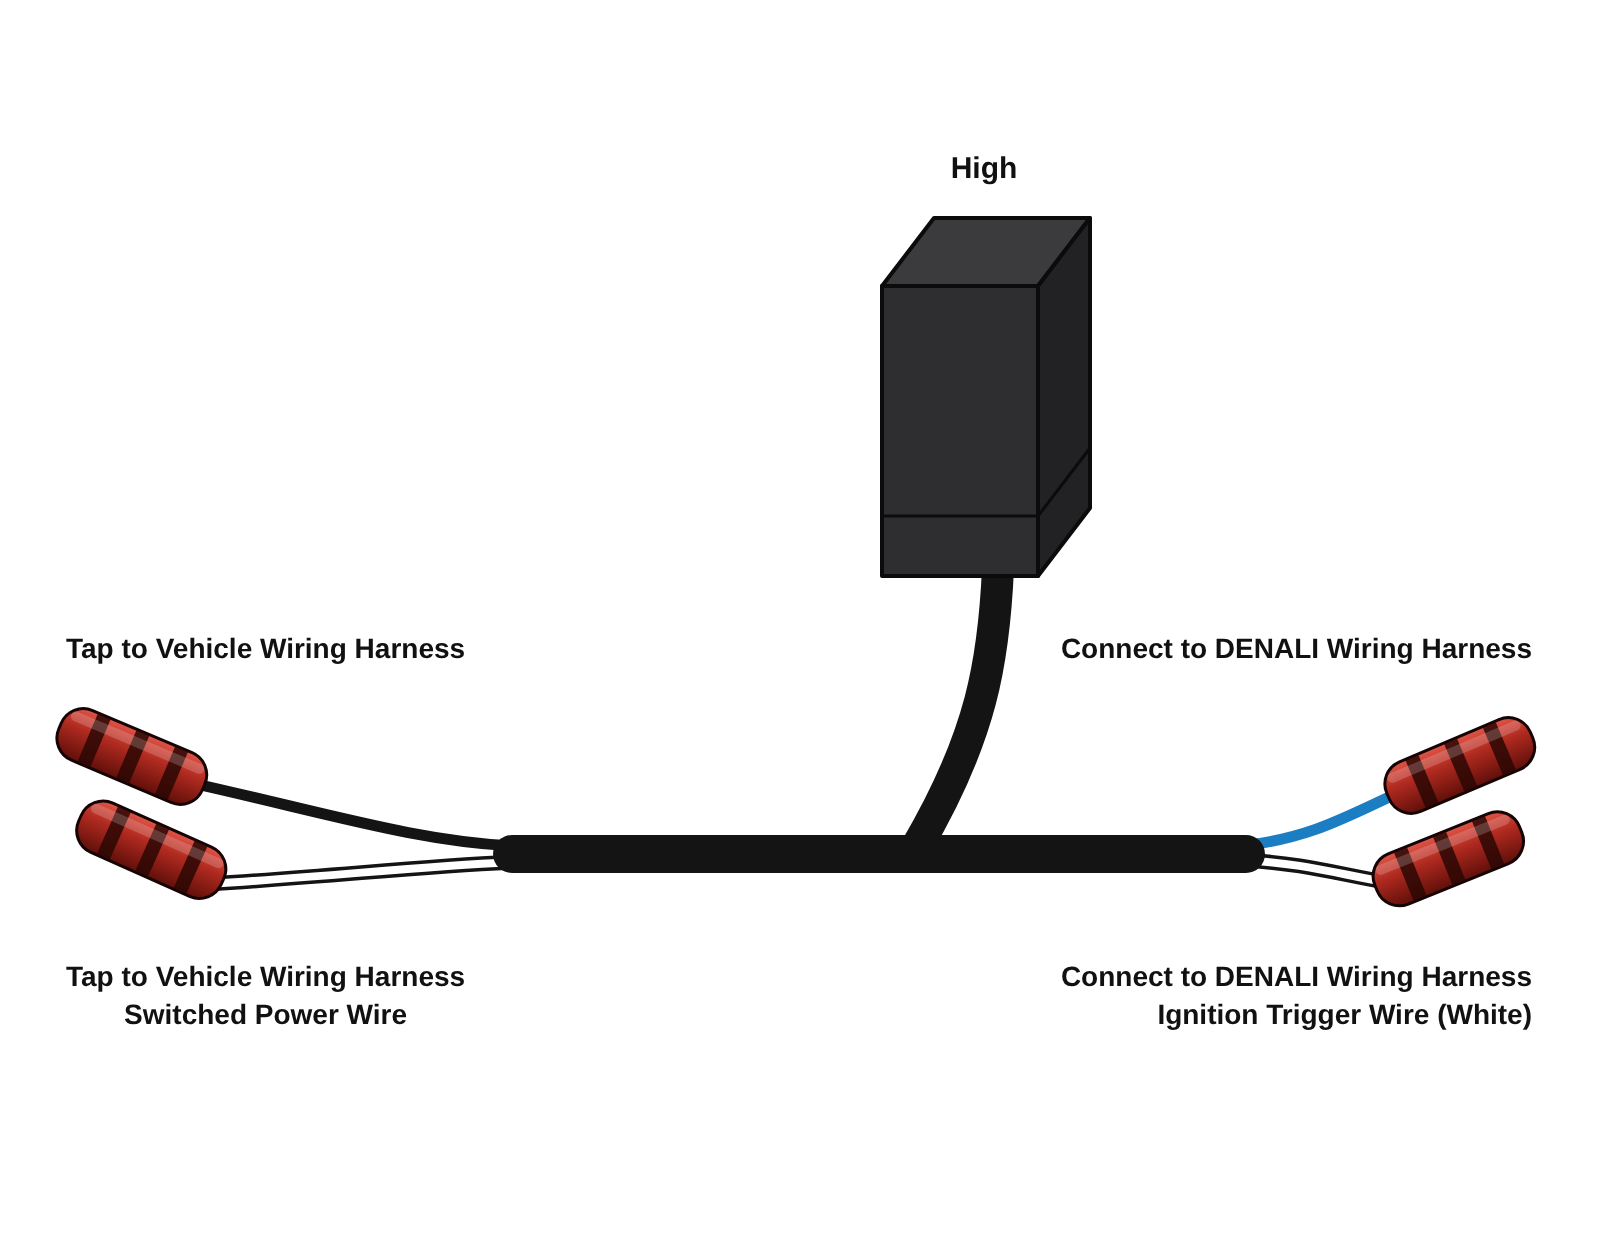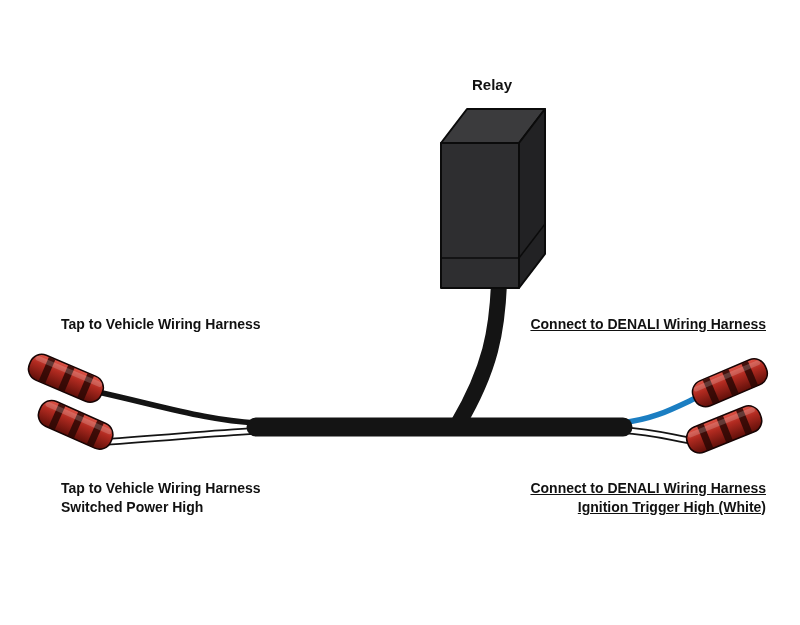--- a/index.html
+++ b/index.html
@@ -24,22 +24,22 @@
     color: #111111;
   }
   .label {
     position: absolute;
     font-size: 14px;
     font-weight: 700;
     line-height: 19px;
     color: #111111;
     white-space: nowrap;
   }
-  .label.left-align  { text-align: left; margin-left: 28px; }
-  .label.right-align { text-align: right; text-decoration: underline; }
+  .label.left-align  { text-align: center; }
+  .label.right-align { text-align: right; }
   .lbl-top-left     { left: 33px;  top: 315px; }
   .lbl-bottom-left  { left: 33px;  top: 479px; }
   .lbl-top-right    { right: 34px; top: 315px; }
   .lbl-bottom-right { right: 34px; top: 479px; }
 </style>
 </head>
 <body>
 
 <div class="canvas">
 
@@ -100,33 +100,33 @@
 
     <g transform="translate(688,444) rotate(-22)">
       <rect x="0" y="-13.5" width="78" height="27" rx="12" fill="url(#gradRed)" stroke="#160404" stroke-width="1.5"></rect>
       <rect x="15" y="-13" width="7" height="26" fill="#2a0703" opacity="0.85"></rect>
       <rect x="36" y="-13" width="7" height="26" fill="#2a0703" opacity="0.85"></rect>
       <rect x="57" y="-13" width="7" height="26" fill="#2a0703" opacity="0.85"></rect>
       <rect x="3" y="-10" width="72" height="5" rx="2.5" fill="#ffffff" opacity="0.18"></rect>
     </g>
   </svg>
 
-  <div class="relay-title">Relay</div>
+  <div class="relay-title">High</div>
 
   <div class="label left-align lbl-top-left">
     <div>Tap to Vehicle Wiring Harness</div>
   </div>
 
   <div class="label left-align lbl-bottom-left">
     <div>Tap to Vehicle Wiring Harness</div>
-    <div>Switched Power High</div>
+    <div>Switched Power Wire</div>
   </div>
 
   <div class="label right-align lbl-top-right">
     <div>Connect to DENALI Wiring Harness</div>
   </div>
 
   <div class="label right-align lbl-bottom-right">
     <div>Connect to DENALI Wiring Harness</div>
-    <div>Ignition Trigger High (White)</div>
+    <div>Ignition Trigger Wire (White)</div>
   </div>
 
 </div>
 
 </body></html>

